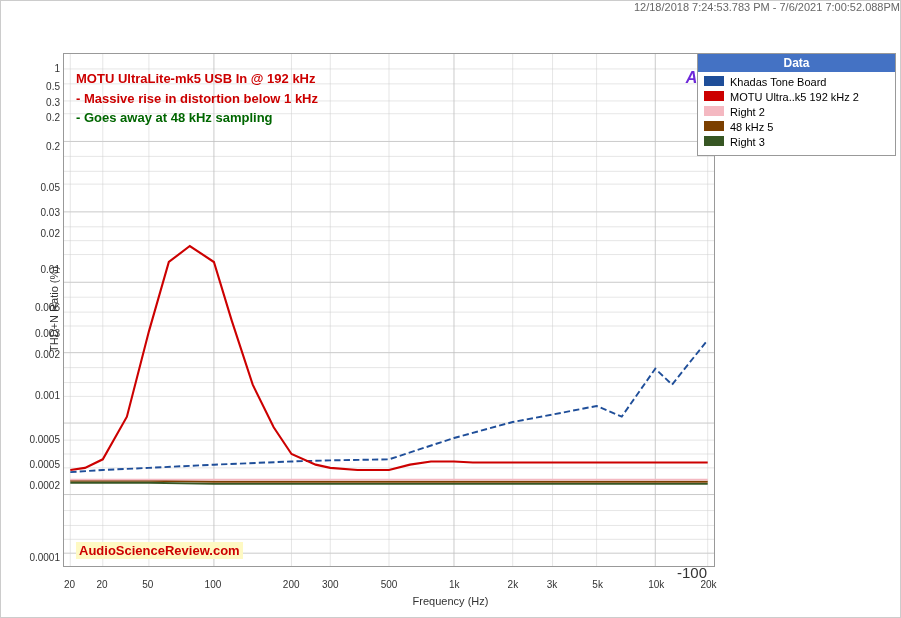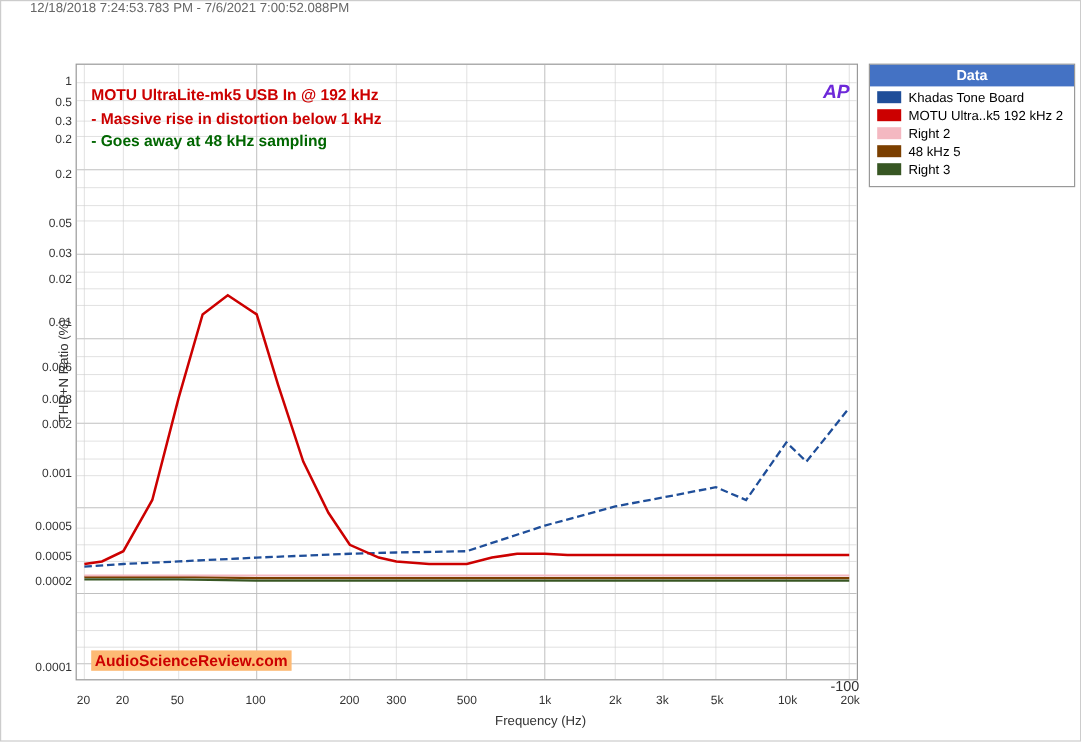--- a/index.html
+++ b/index.html
@@ -19,21 +19,21 @@
     }
     .chart-title {
       text-align: center;
       color: #cc0000;
       font-size: 17px;
       font-weight: bold;
       padding-top: 6px;
       line-height: 1.3;
     }
     .chart-subtitle {
-      text-align: left;
+      text-align: right;
       color: #666;
       font-size: 11px;
       margin-bottom: 2px;
       padding-left: 24px;
     }
     .chart-area {
       position: absolute;
       left: 62px;
       top: 52px;
       right: 185px;
@@ -64,21 +64,21 @@
       bottom: 10px;
       left: 50%;
       transform: translateX(-50%);
       font-size: 11px;
       color: #333;
     }
     .legend-box {
       position: absolute;
       right: 4px;
       top: 52px;
-      width: 172px;
+      width: 199px;
       border: 1px solid #999;
       background: #fff;
       padding: 4px 6px;
     }
     .legend-title {
       text-align: center;
       font-size: 12px;
       font-weight: bold;
       background: #4472c4;
       color: #fff;
@@ -108,43 +108,43 @@
     .annotation-green {
       color: #006600;
     }
     .watermark {
       position: absolute;
       left: 75px;
       bottom: 58px;
       font-size: 13px;
       font-weight: bold;
       color: #cc0000;
-      background: #fdba74;
+      background: #fef9c3;
       padding: 1px 3px;
     }
     .ap-logo {
       position: absolute;
       right: 192px;
       top: 68px;
       font-size: 16px;
       color: #6d28d9;
       font-style: italic;
       font-weight: bold;
     }
     .y-tick-label {
       position: absolute;
       right: 3px;
       font-size: 10px;
       color: #333;
       transform: translateY(50%);
     }
     .y-tick-label-right {
       position: absolute;
-      left: 18px;
-      font-size: 12px;
+      left: 3px;
+      font-size: 15px;
       color: #333;
       transform: translateY(50%);
     }
     .x-tick-label {
       position: absolute;
       bottom: -3px;
       font-size: 10px;
       color: #333;
       transform: translateX(-50%);
     }

